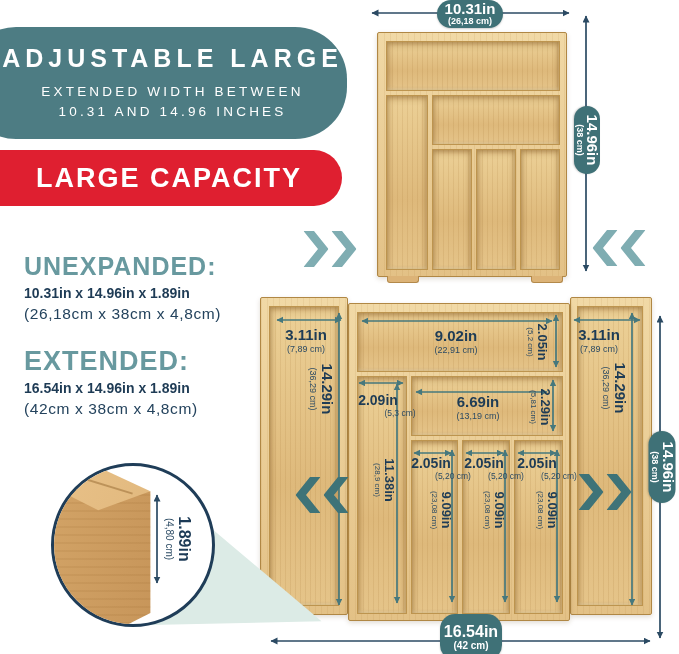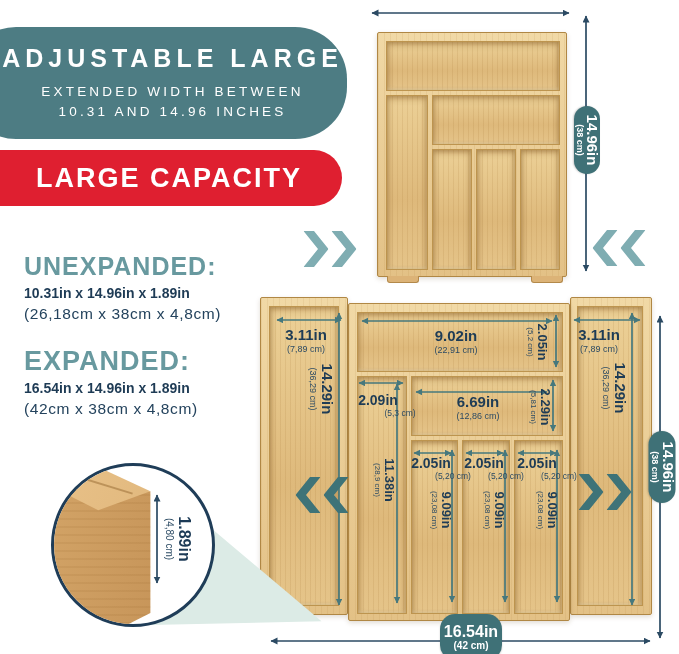--- a/index.html
+++ b/index.html
@@ -98,21 +98,21 @@
     <div class="bt-sub">10.31 AND 14.96 INCHES</div>
   </div>
   <div class="badge-red">
     <span>LARGE CAPACITY</span>
   </div>
 
   <div class="specs">
     <div class="spec-head">UNEXPANDED:</div>
     <div class="spec-in">10.31in x 14.96in x 1.89in</div>
     <div class="spec-cm">(26,18cm x 38cm x 4,8cm)</div>
-    <div class="spec-head exp">EXPANDED:</div>
+    <div class="spec-head exp">EXTENDED:</div>
     <div class="spec-in">16.54in x 14.96in x 1.89in</div>
     <div class="spec-cm">(42cm x 38cm x 4,8cm)</div>
   </div>
 
   <div class="frame" style="left:377px;top:32px;width:190px;height:245px;">
     <div class="comp" style="left:8px;top:8px;width:174px;height:50px;"></div>
     <div class="comp" style="left:8px;top:62px;width:42px;height:175px;"></div>
     <div class="comp" style="left:54px;top:62px;width:128px;height:50px;"></div>
     <div class="comp" style="left:54px;top:116px;width:40px;height:121px;"></div>
     <div class="comp" style="left:98px;top:116px;width:40px;height:121px;"></div>
@@ -193,20 +193,24 @@
     <line class="t" x1="416" y1="392" x2="547" y2="392" marker-start="url(#ts)" marker-end="url(#te)"></line>
     <line class="t" x1="553" y1="380" x2="553" y2="431" marker-start="url(#ts)" marker-end="url(#te)"></line>
     <line class="t" x1="414" y1="453" x2="451" y2="453" marker-start="url(#ts)" marker-end="url(#te)"></line>
     <line class="t" x1="466" y1="453" x2="503" y2="453" marker-start="url(#ts)" marker-end="url(#te)"></line>
     <line class="t" x1="518" y1="453" x2="556" y2="453" marker-start="url(#ts)" marker-end="url(#te)"></line>
     <line class="t" x1="452" y1="450" x2="452" y2="602" marker-start="url(#ts)" marker-end="url(#te)"></line>
     <line class="t" x1="505" y1="450" x2="505" y2="602" marker-start="url(#ts)" marker-end="url(#te)"></line>
     <line class="t" x1="557" y1="450" x2="557" y2="602" marker-start="url(#ts)" marker-end="url(#te)"></line>
   </svg>
 
+  <div class="pill" style="left:470px;top:14px;width:66px;height:28px;">
+    <span class="pin">10.31in</span>
+    <span class="pcm">(26,18 cm)</span>
+  </div>
   <div class="pill rot" style="left:587px;top:140px;width:68px;height:26px;">
     <span class="pin">14.96in</span>
     <span class="pcm">(38 cm)</span>
   </div>
   <div class="pill rot" style="left:662px;top:467px;width:72px;height:27px;">
     <span class="pin">14.96in</span>
     <span class="pcm">(38 cm)</span>
   </div>
   <div class="pill lg" style="left:471px;top:637px;width:62px;height:46px;">
     <span class="pin">16.54in</span>
@@ -240,21 +244,21 @@
   <div class="dim sm2" style="left:378px;top:406px;">
     <span class="din">2.09in</span>
     <span class="dcm">(5,3 cm)</span>
   </div>
   <div class="dim rot sm" style="left:384px;top:480px;">
     <span class="din">11.38in</span>
     <span class="dcm">(28,9 cm)</span>
   </div>
   <div class="dim" style="left:478px;top:407px;">
     <span class="din">6.69in</span>
-    <span class="dcm">(12,86 cm)</span>
+    <span class="dcm">(13,19 cm)</span>
   </div>
   <div class="dim rot sm" style="left:540px;top:407px;">
     <span class="din">2.29in</span>
     <span class="dcm">(5,81 cm)</span>
   </div>
   <div class="dim sm2" style="left:431px;top:469px;">
     <span class="din">2.05in</span>
     <span class="dcm">(5,20 cm)</span>
   </div>
   <div class="dim sm2" style="left:484px;top:469px;">

